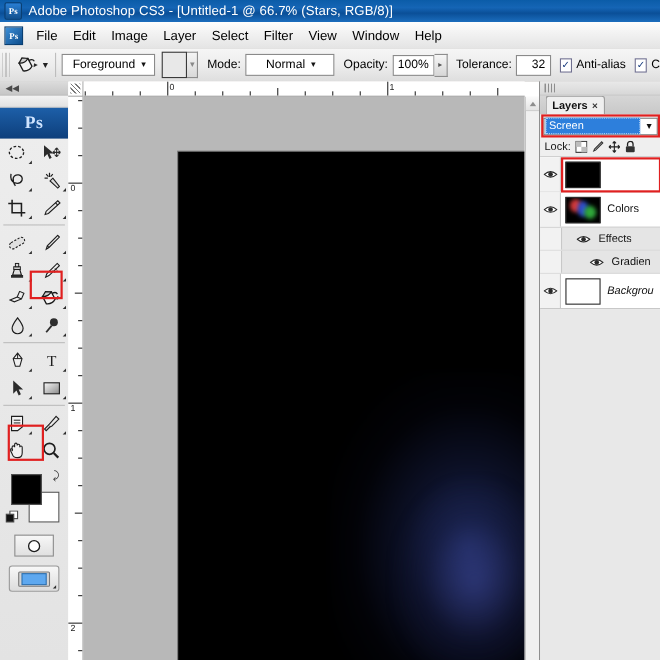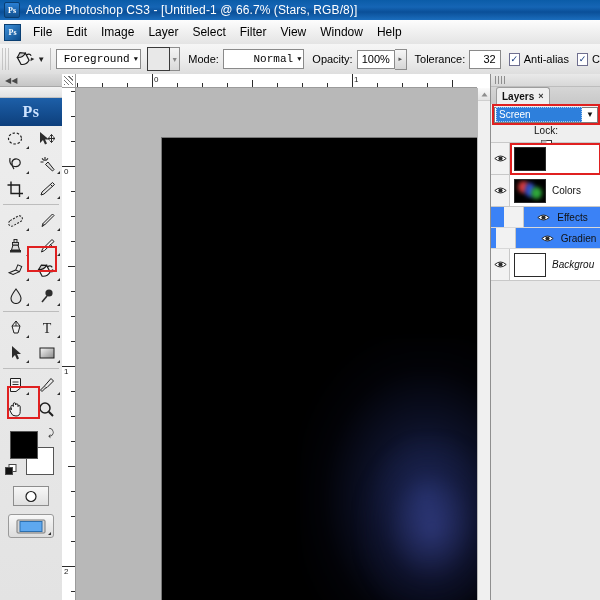--- a/index.html
+++ b/index.html
@@ -60,22 +60,22 @@
   .opt-tool{
     width:30px;height:24px;margin-left:3px;display:flex;align-items:center;justify-content:center;
   }
   .opt-caret{
     width:10px;height:22px;display:flex;align-items:center;justify-content:center;
     font-size:8px;color:#222;
   }
   .vsep{width:1px;height:22px;background:#bdbdbd;margin:0 5px;}
   .combo{
     height:18px;border:1px solid #8a8a8a;background:#fff;
-    display:flex;align-items:center;justify-content:flex-end;
-    padding:0 2px 0 5px;font-size:11px;color:#000;font-family:Liberation Mono, monospace;
+    display:flex;align-items:center;justify-content:center;
+    padding:0 2px 0 5px;font-size:11px;color:#000;
   }
   .combo .arr{font-size:7px;color:#111;margin-left:4px;}
   .swatch-box{
     width:26px;height:22px;border:1px solid #3a3a3a;background:#e8e8e8;margin-left:6px;
   }
   .swatch-caret{
     width:11px;height:22px;border:1px solid #8d8d8d;border-left:none;
     background:linear-gradient(to bottom,#f4f4f4,#d9d9d9);
     display:flex;align-items:center;justify-content:center;font-size:7px;color:#888;
   }
@@ -246,21 +246,21 @@
     margin:1px;flex:1;line-height:13px;
     border:1px dotted #a8cdf3;box-sizing:border-box;
   }
   .blend-arrow{
     width:14px;height:16px;display:flex;align-items:center;justify-content:center;
     font-size:8px;color:#111;
   }
   .lock-row{
     height:18px;display:flex;align-items:center;gap:4px;padding:0 4px;
     font-size:10px;color:#111;background:#efefef;
-    border-bottom:1px solid #c9c9c9;box-sizing:border-box;flex-direction:column;
+    border-bottom:1px solid #c9c9c9;box-sizing:border-box;
   }
   .layer-list{background:#fff;}
   .layer-row{
     height:32px;display:flex;align-items:center;
     border-bottom:1px solid #c8c8c8;box-sizing:border-box;
     background:#fff;position:relative;
   }
   .eye-cell{
     width:19px;height:100%;display:flex;align-items:center;justify-content:center;
     border-right:1px solid #c8c8c8;box-sizing:border-box;background:#f2f2f2;
@@ -274,21 +274,21 @@
   .blob{position:absolute;border-radius:50%;filter:blur(2px);}
   .layer-name{
     flex:1;font-size:10px;color:#111;padding-left:6px;white-space:nowrap;overflow:hidden;
   }
   .layer-row.selected .layer-name{
     background:#2d7fdc;color:#fff;font-weight:bold;
     height:100%;display:flex;align-items:center;padding-left:6px;
   }
   .sub-row{
     height:21px;display:flex;align-items:center;
-    border-bottom:1px solid #d8d8d8;box-sizing:border-box;background:#3b82f6;justify-content:center;
+    border-bottom:1px solid #d8d8d8;box-sizing:border-box;background:#e5e5e5;
   }
   .sub-eye{width:19px;display:flex;justify-content:center;}
   .sub-name{font-size:10px;color:#111;white-space:nowrap;overflow:hidden;}
   .italic{font-style:italic;}
   .panel-rest{background:#e8e8e8;height:100%;}
   .redbox{position:absolute;border:2px solid #e02020;box-sizing:border-box;pointer-events:none;}
   svg{display:block;}
 </style>
 </head>
 <body>

